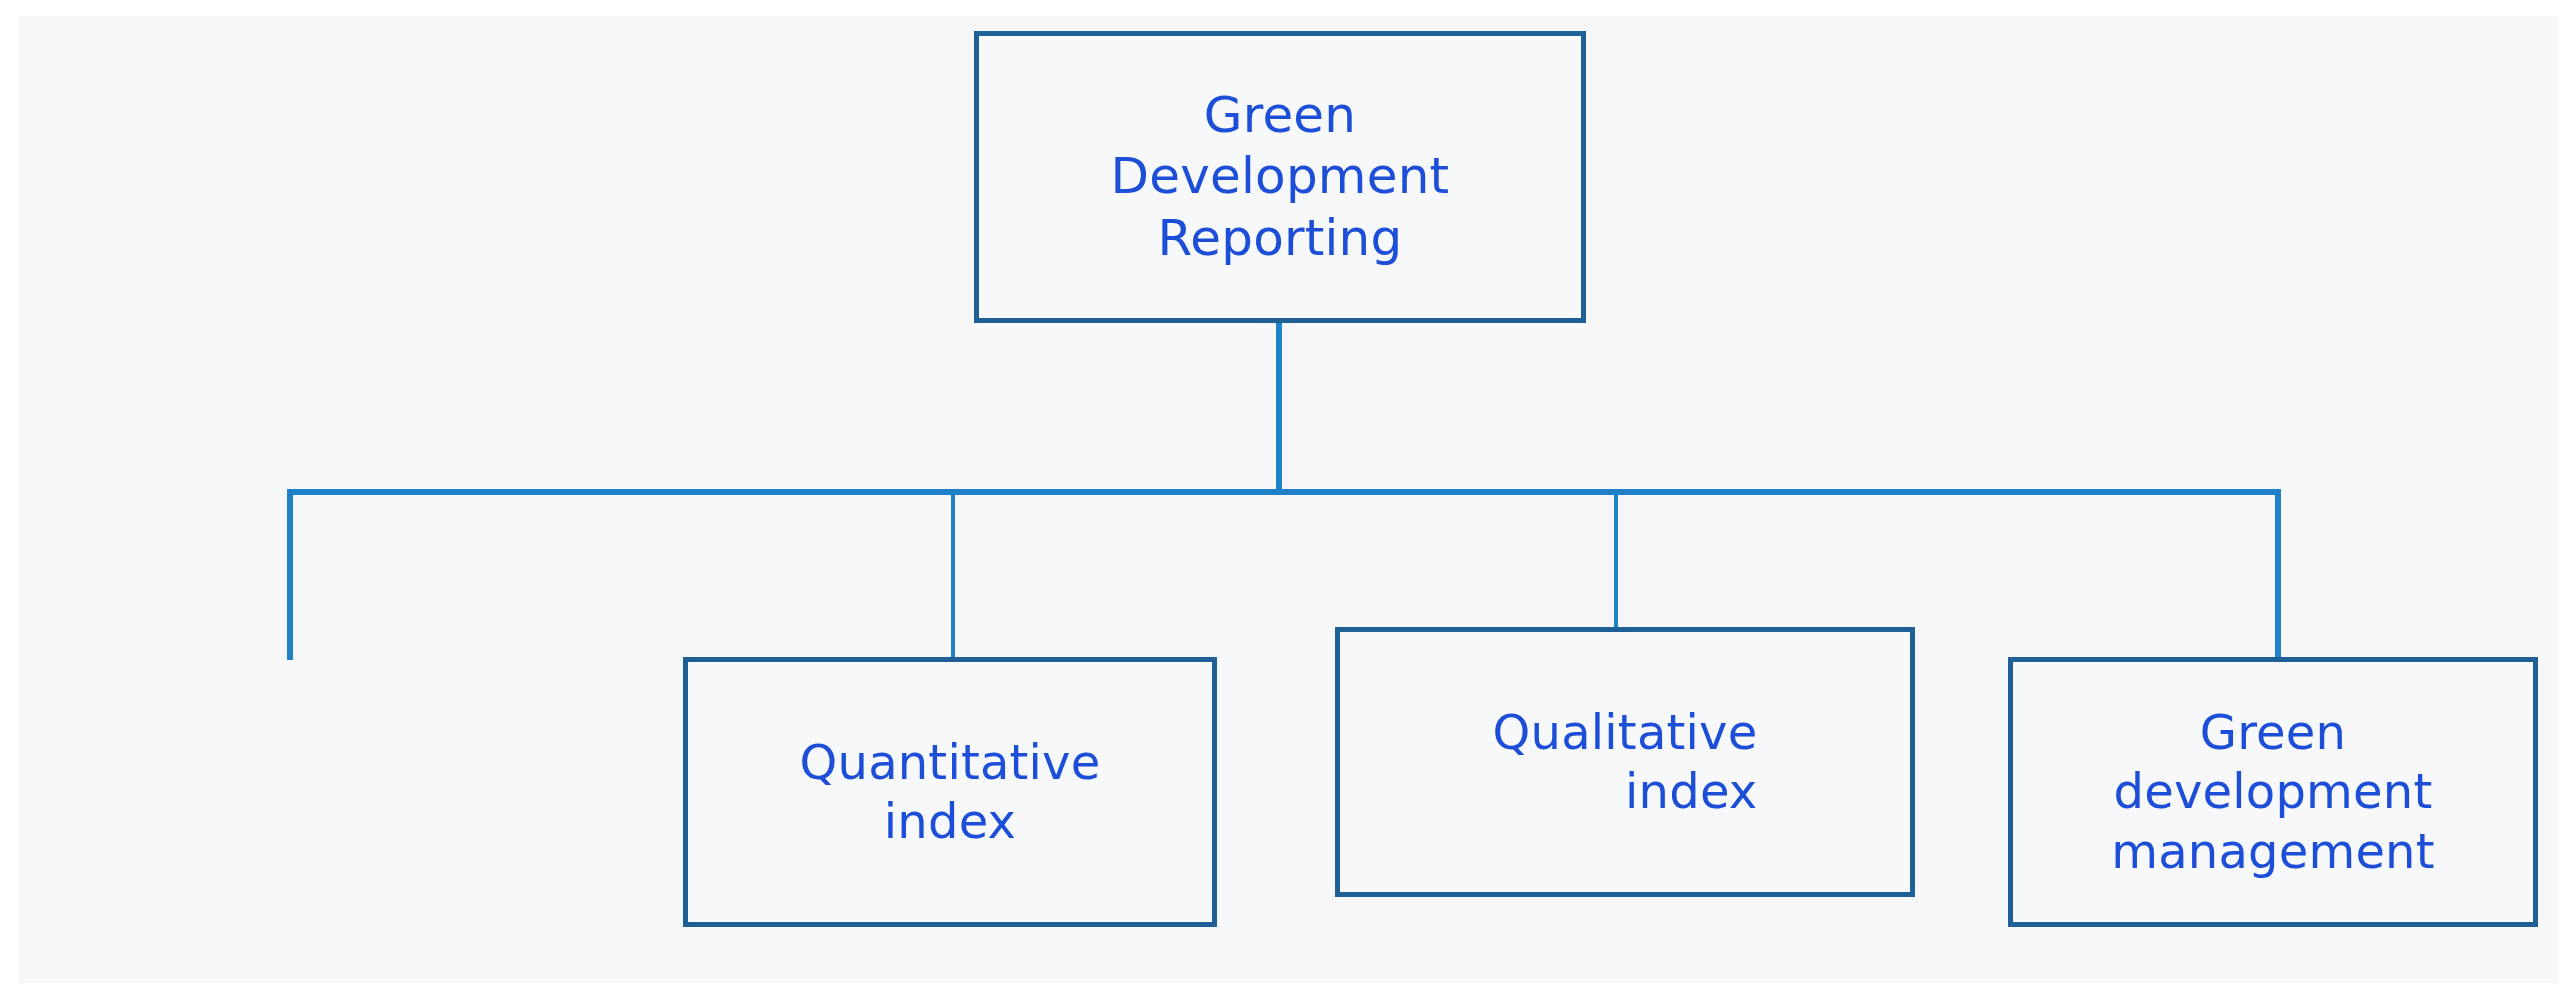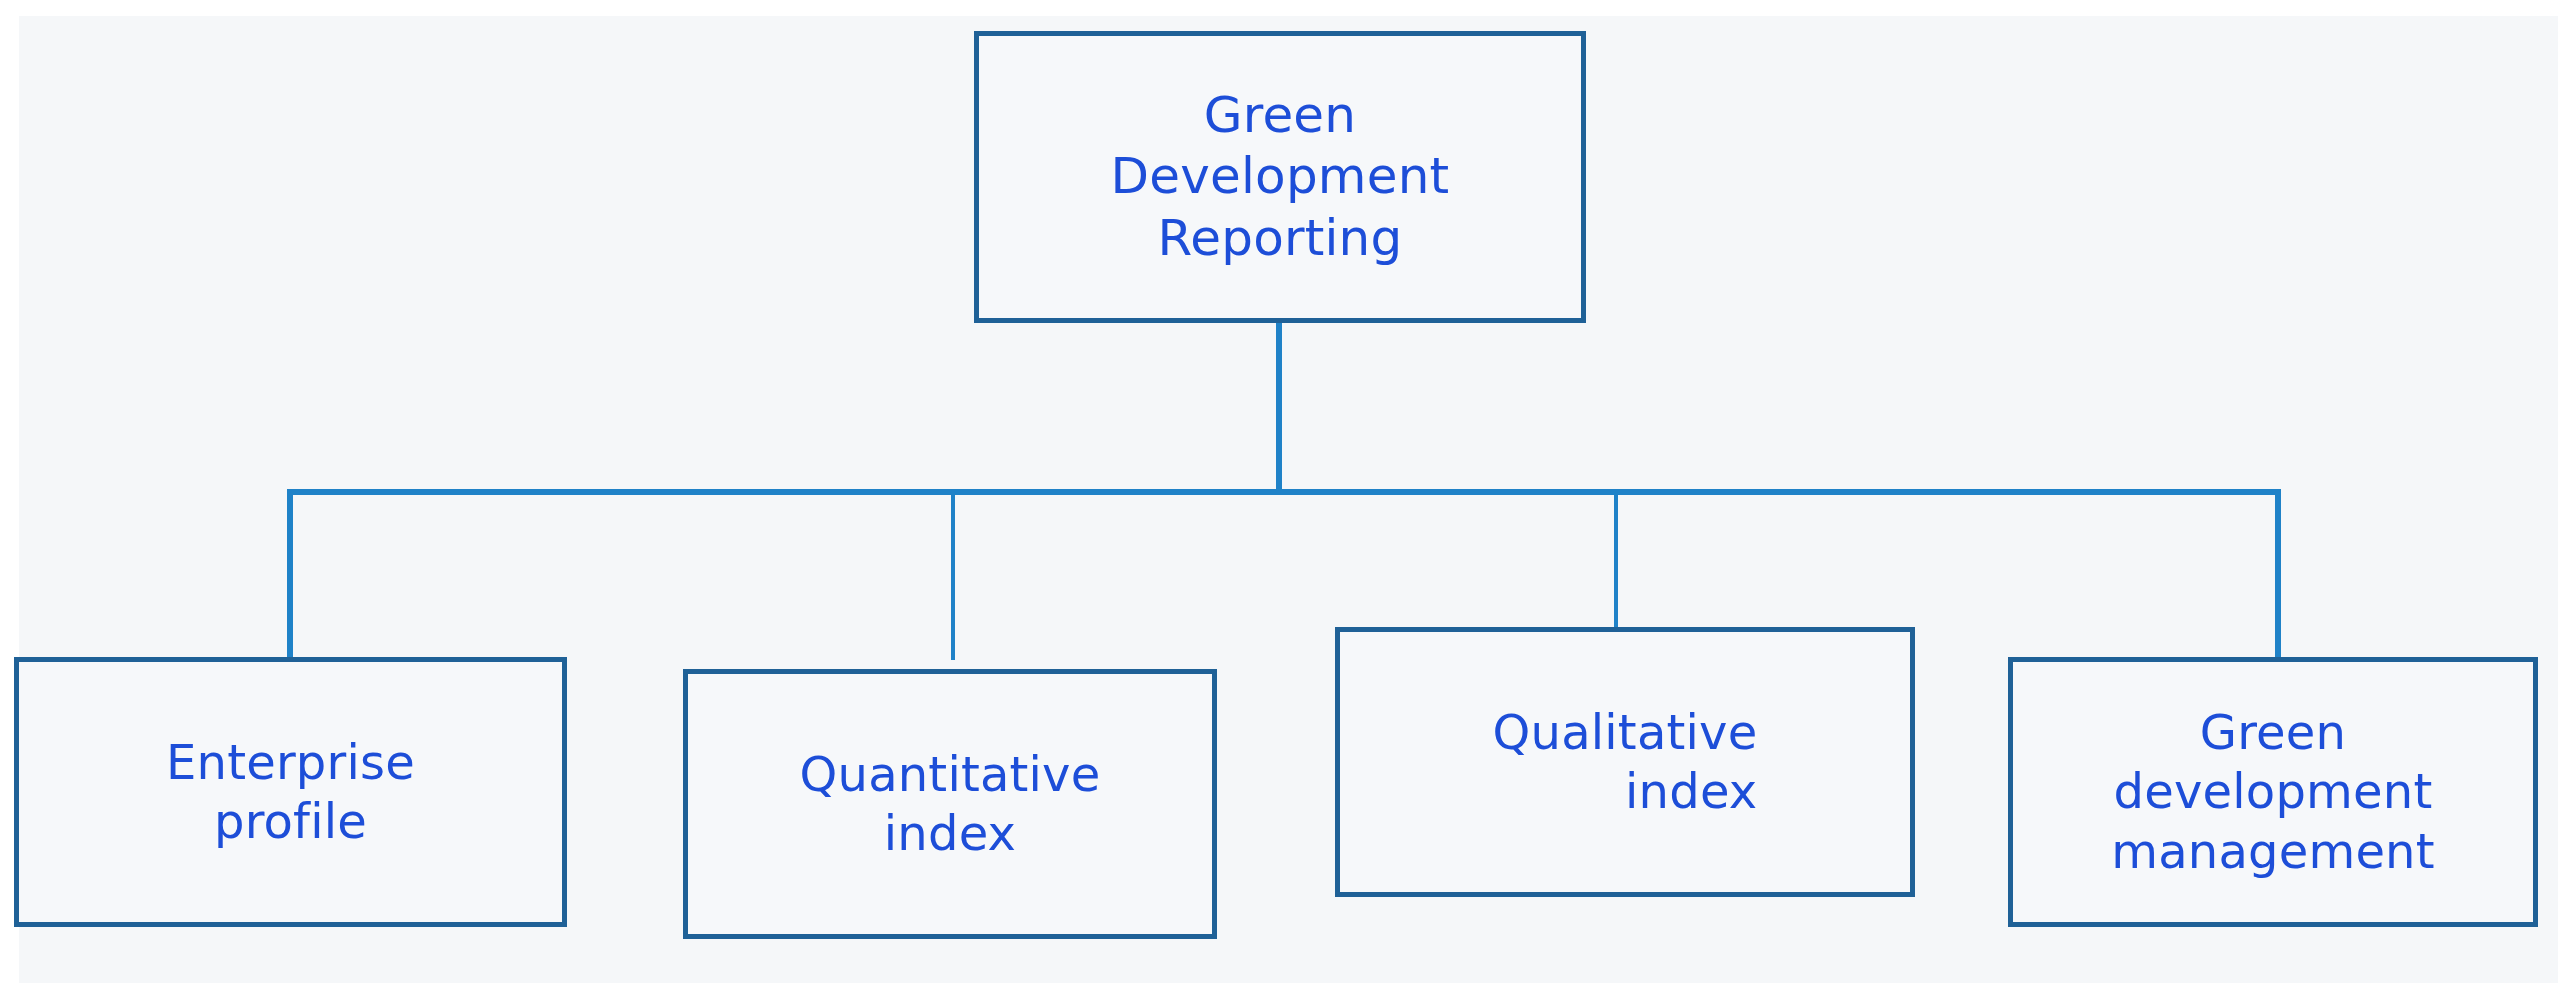--- a/index.html
+++ b/index.html
@@ -73,21 +73,20 @@
     left: 14px;
     top: 657px;
     width: 553px;
     height: 270px;
   }
   #node-quantitative-index {
     left: 683px;
     top: 657px;
     width: 534px;
     height: 270px;
-    margin-top: 12px;
   }
   #node-qualitative-index {
     left: 1335px;
     top: 627px;
     width: 580px;
     height: 270px;
     text-align: right;
   }
   #node-green-development-management {
     left: 2008px;
@@ -156,24 +155,20 @@
     <div class="connector" id="connector-drop-2"></div>
     <div class="connector" id="connector-drop-3"></div>
     <div class="connector" id="connector-drop-4"></div>
 
     <div class="node" id="node-root">
       <span class="node-label">Green
 Development
 Reporting</span>
     </div>
 
-    <div class="node" id="node-enterprise-profile">
-      <span class="node-label">Enterprise
-profile</span>
-    </div>
 
     <div class="node" id="node-quantitative-index">
       <span class="node-label">Quantitative
 index</span>
     </div>
 
     <div class="node" id="node-qualitative-index">
       <span class="node-label">Qualitative
 index</span>
     </div>

